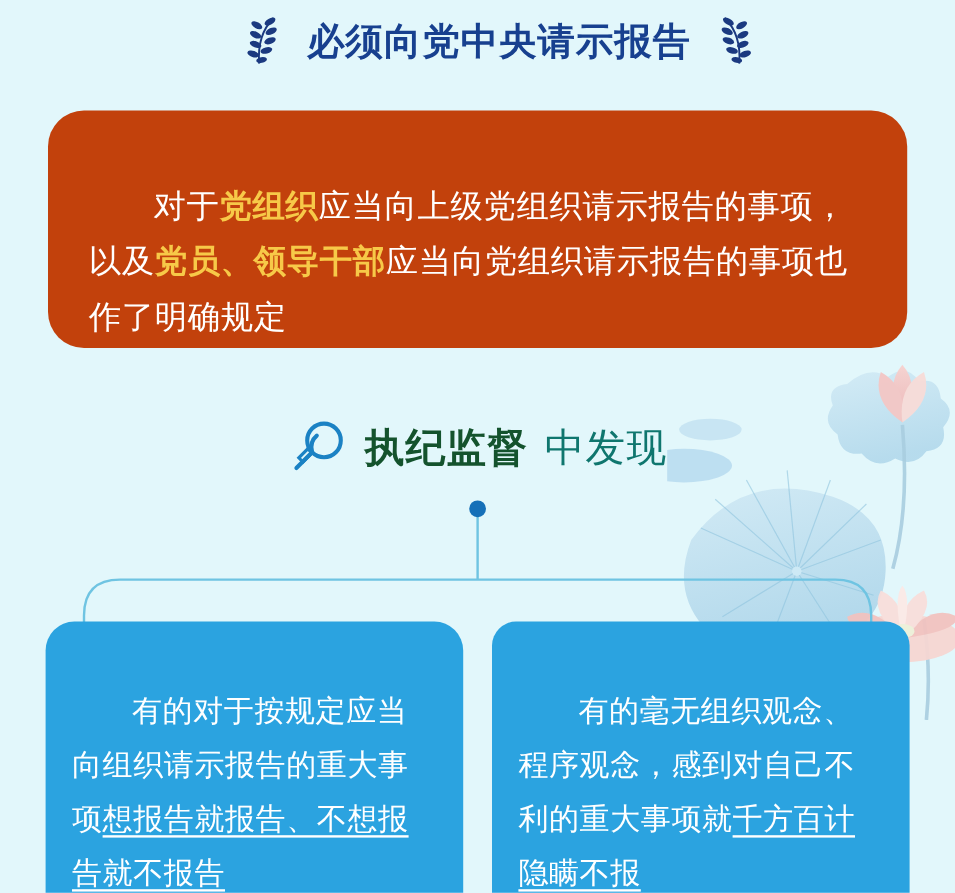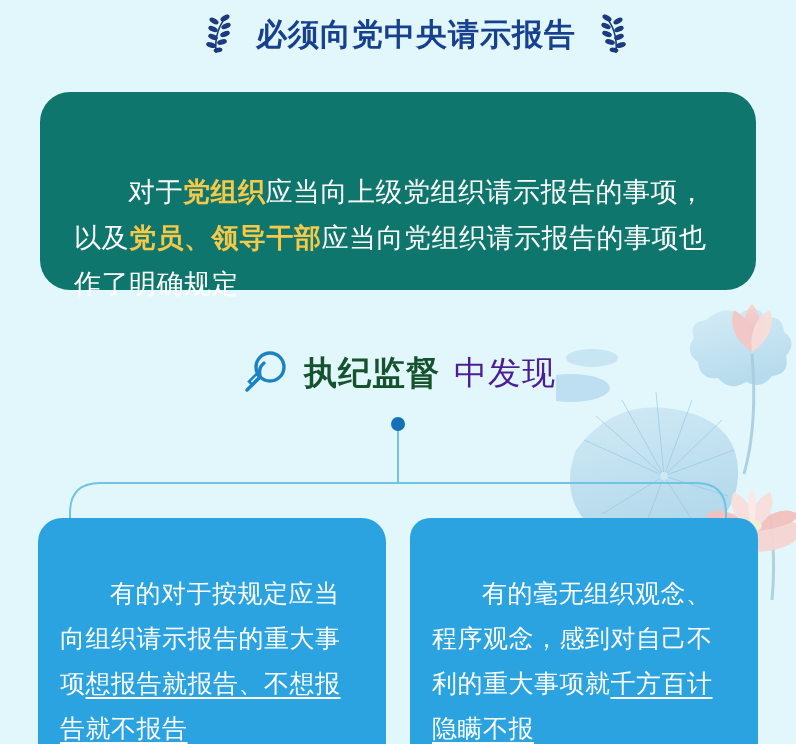--- a/index.html
+++ b/index.html
@@ -51,24 +51,24 @@
     display: block;
   }
 
   
   #main-card {
     position: absolute;
     left: 40px;
     top: 92px;
     width: 716px;
     height: 198px;
-    background: #0f766e;
+    background: #c2410c;
     border-radius: 30px;
     box-sizing: border-box;
-    padding: 50px 34px 0 34px;
+    padding: 30px 34px 0 34px;
     z-index: 2;
   }
   #main-card .body-text {
     color: #ffffff;
     font-size: 27px;
     line-height: 46px;
     text-indent: 54px;
     letter-spacing: 0.5px;
   }
   #main-card .hl {
@@ -89,21 +89,21 @@
     z-index: 3;
   }
   #section-heading .strong {
     font-size: 33px;
     font-weight: bold;
     color: #14532d;
     letter-spacing: 1px;
   }
   #section-heading .light {
     font-size: 33px;
-    color: #4c1d95;
+    color: #0f766e;
     letter-spacing: 1px;
   }
 
   
   #connector {
     position: absolute;
     left: 0;
     top: 415px;
     width: 796px;
     height: 110px;

